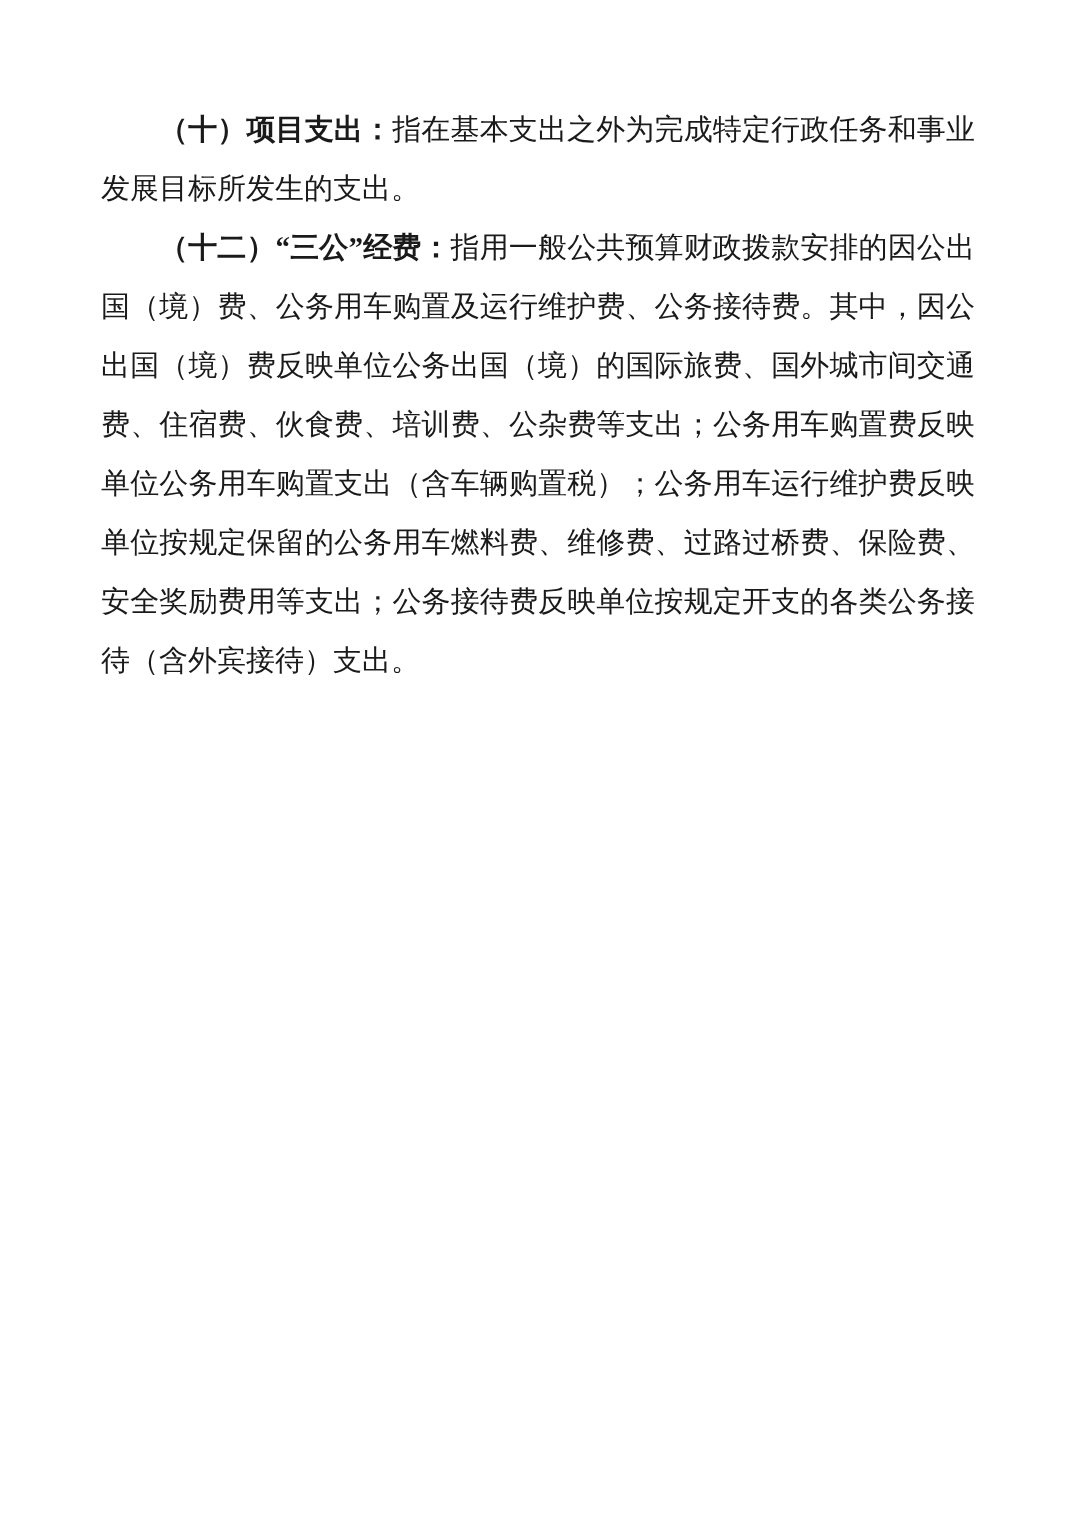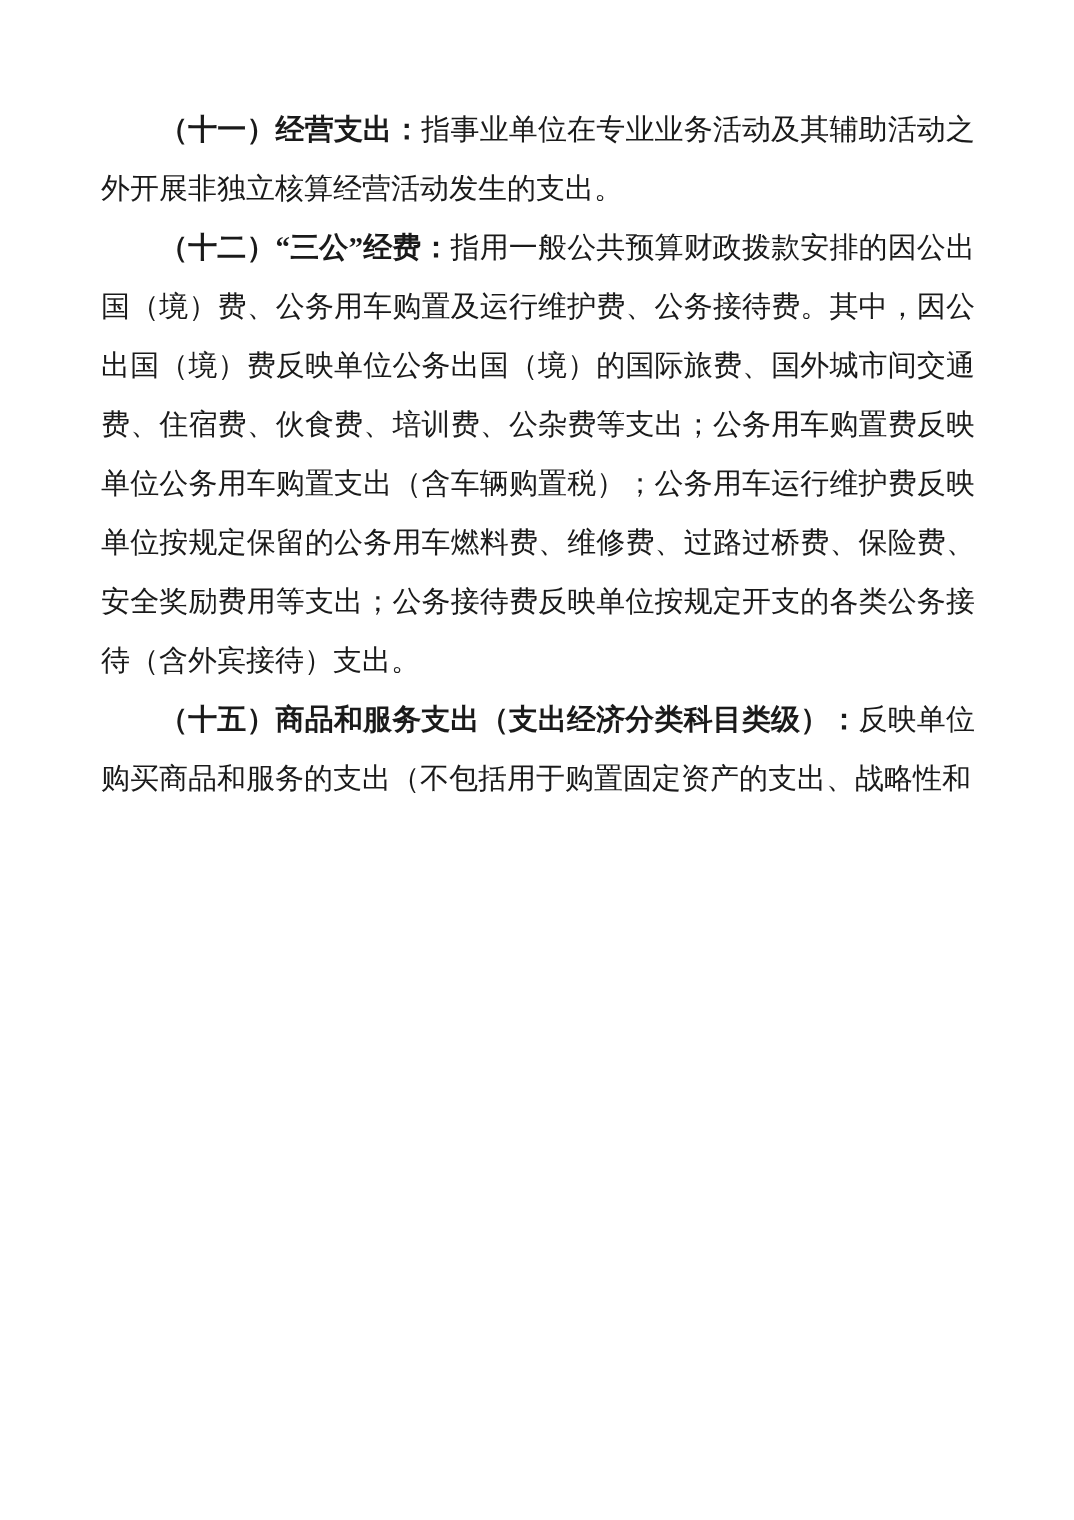--- a/index.html
+++ b/index.html
@@ -31,22 +31,21 @@
   }
   .para .lead {
     font-weight: bold;
   }
 </style>
 </head>
 <body>
 
 <div class="page">
 
+  <p class="para"><strong class="lead">（十）项目支出：</strong><span>指在基本支出之外为完成特定行政任务和事业发展目标所发生的支出。</span></p>
 
-  <p class="para"><strong class="lead">（十一）经营支出：</strong><span>指事业单位在专业业务活动及其辅助活动之外开展非独立核算经营活动发生的支出。</span></p>
 
   <p class="para"><strong class="lead">（十二）“三公”经费：</strong><span>指用一般公共预算财政拨款安排的因公出国（境）费、公务用车购置及运行维护费、公务接待费。其中，因公出国（境）费反映单位公务出国（境）的国际旅费、国外城市间交通费、住宿费、伙食费、培训费、公杂费等支出；公务用车购置费反映单位公务用车购置支出（含车辆购置税）；公务用车运行维护费反映单位按规定保留的公务用车燃料费、维修费、过路过桥费、保险费、安全奖励费用等支出；公务接待费反映单位按规定开支的各类公务接待（含外宾接待）支出。</span></p>
 
 
 
-  <p class="para"><strong class="lead">（十五）商品和服务支出（支出经济分类科目类级）：</strong><span>反映单位购买商品和服务的支出（不包括用于购置固定资产的支出、战略性和</span></p>
 
 </div>
 
 </body></html>

